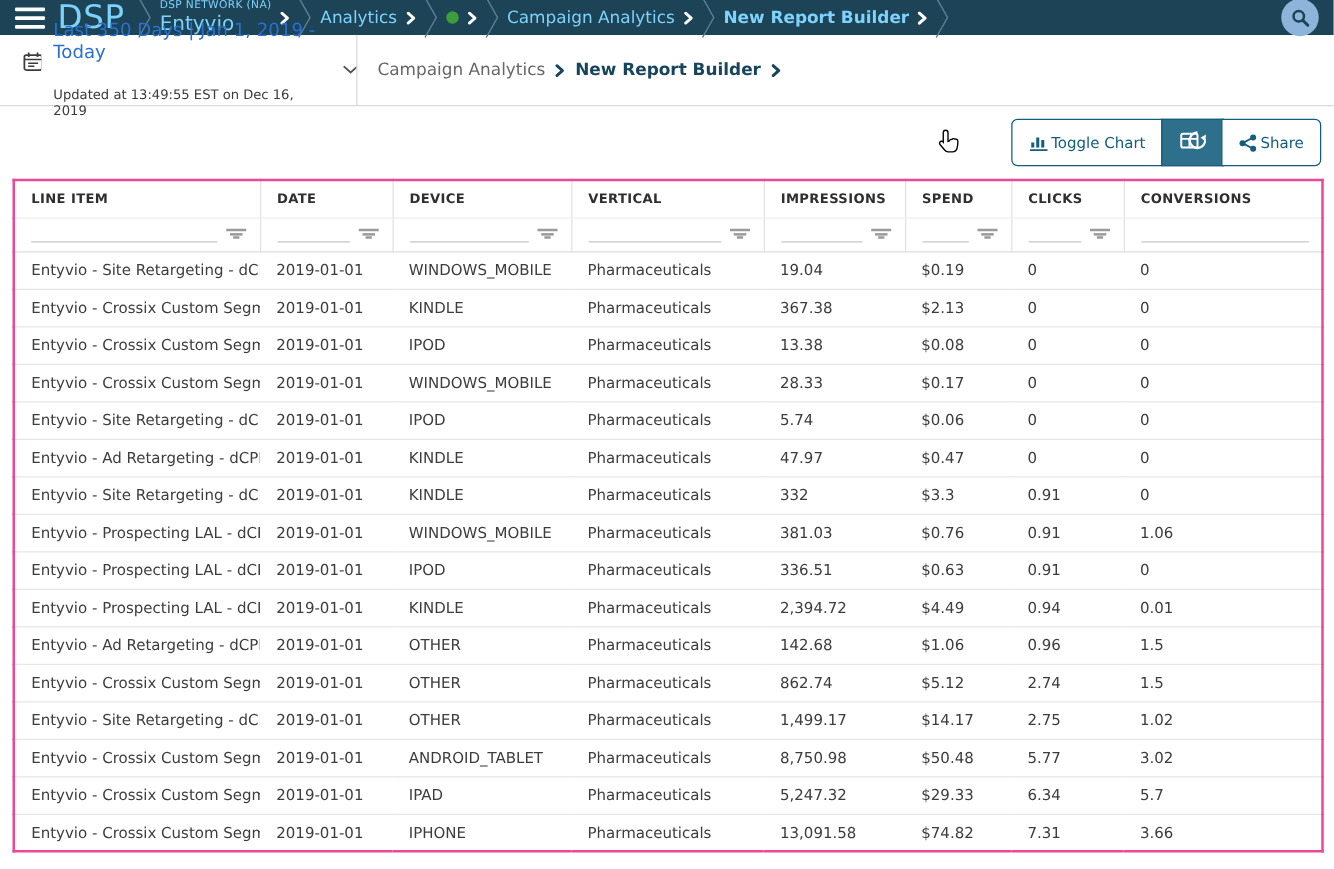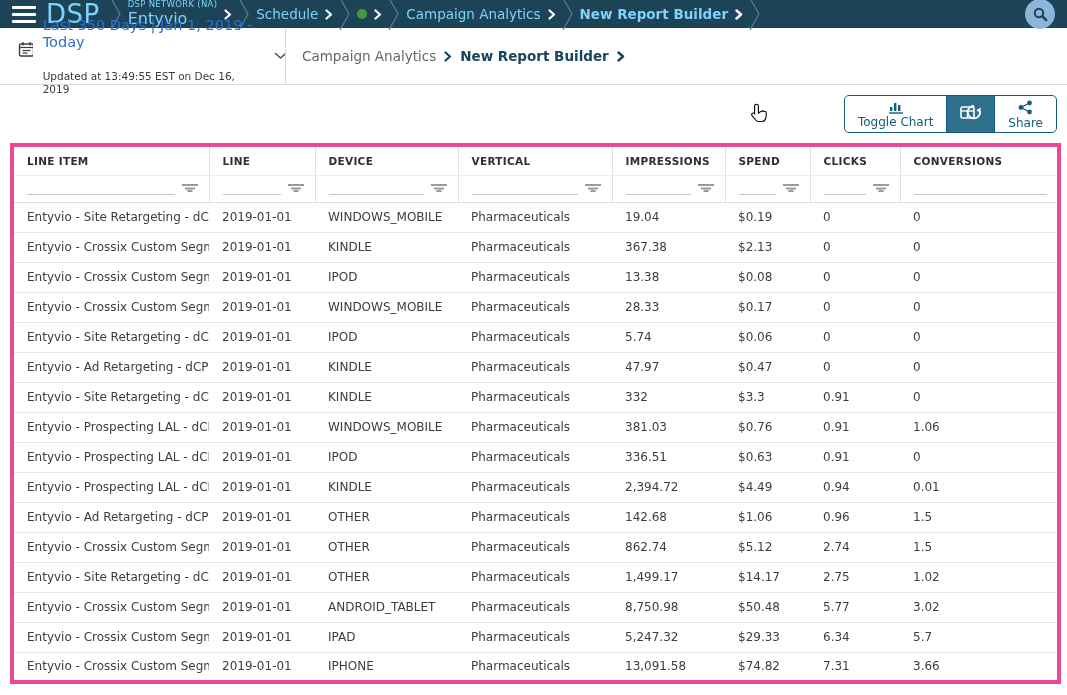--- a/index.html
+++ b/index.html
@@ -44,33 +44,33 @@
   .date-updated{color:#3a3a3a;font-size:10.5px;margin-top:19px;}
   .db-crumbs{display:flex;align-items:center;gap:8px;padding-left:16px;}
   .db-analytics{color:#666;font-size:13.5px;cursor:pointer;}
   .db-report{color:#17455c;font-size:13.5px;font-weight:bold;cursor:pointer;}
 
   
   .toolbar-row{height:58px;display:flex;justify-content:flex-end;align-items:center;
     padding-right:10px;position:relative;}
   .btn-group{display:flex;}
   .tbtn{border:1.5px solid var(--accent);background:#fff;color:var(--accent);
-    height:38px;padding:3px 13px;display:flex;flex-direction:column;align-items:center;
+    height:38px;padding:3px 13px;display:flex;flex-direction:row;align-items:center;
     justify-content:center;gap:2px;font-size:12px;cursor:pointer;margin-left:-1.5px;
     font-family:inherit;line-height:1;}
   .tbtn:first-child{border-radius:5px 0 0 5px;margin-left:0;}
   .tbtn:last-child{border-radius:0 5px 5px 0;}
   .tbtn.active{background:var(--active-bg);width:50px;}
   .exp-line{display:flex;align-items:center;gap:5px;}
   .cursor{position:absolute;left:748px;top:17px;pointer-events:none;z-index:5;}
 
   
   .grid-wrap{margin:0 10px;}
   table{width:1047px;table-layout:fixed;border-collapse:collapse;
-    border:4px solid #ec4899;}
+    border:2px solid #ec4899;}
   th{height:30px;text-align:left;font-size:10.5px;color:#2f2f2f;letter-spacing:.3px;
     padding:0 0 0 13px;border-right:1px solid #e2e2e2;border-bottom:1px solid #eee;
     cursor:pointer;white-space:nowrap;overflow:hidden;}
   th:last-child{border-right:none;}
   td.fcell{height:27px;border-right:1px solid #e2e2e2;border-bottom:1px solid #ddd;
     padding:0 10px 0 13px;vertical-align:bottom;}
   td.fcell:last-child{border-right:none;}
   .fwrap{display:flex;align-items:flex-end;gap:6px;padding-bottom:7px;}
   .fline{flex:1;border-bottom:1px solid #c6c6c6;height:14px;cursor:text;}
   .ficon{flex:0 0 auto;cursor:pointer;margin-bottom:1px;}
@@ -101,21 +101,21 @@
     <svg class="chev" width="8" height="11">
         <polyline points="1.5,1.5 6,5.5 1.5,9.5" stroke="#fff" stroke-width="2.2" fill="none" stroke-linecap="round" stroke-linejoin="round"></polyline>
       </svg>
   </div>
 
   <svg class="sepchev" width="16" height="40">
       <polyline points="3,4 12,20 3,36" stroke="#587e95" stroke-width="1.2" fill="none"></polyline>
     </svg>
 
   <div class="crumb">
-    <span class="lbl">Schedule</span>
+    <span class="lbl">Analytics</span>
     <svg class="chev" width="8" height="11">
         <polyline points="1.5,1.5 6,5.5 1.5,9.5" stroke="#fff" stroke-width="2.2" fill="none" stroke-linecap="round" stroke-linejoin="round"></polyline>
       </svg>
   </div>
 
   <svg class="sepchev" width="16" height="40">
       <polyline points="3,4 12,20 3,36" stroke="#587e95" stroke-width="1.2" fill="none"></polyline>
     </svg>
 
   <div class="crumb">
@@ -238,21 +238,21 @@
         <col style="width: 143px;">
         <col style="width: 154px;">
         <col style="width: 113px;">
         <col style="width: 85px;">
         <col style="width: 90px;">
         <col style="width: 159px;">
       </colgroup>
     <thead>
       <tr id="head-row">
           <th>LINE ITEM</th>
-          <th>LINE</th>
+          <th>DATE</th>
           <th>DEVICE</th>
           <th>VERTICAL</th>
           <th>IMPRESSIONS</th>
           <th>SPEND</th>
           <th>CLICKS</th>
           <th>CONVERSIONS</th>
         </tr>
       <tr id="filter-row">
           <td class="fcell">
             <div class="fwrap">

